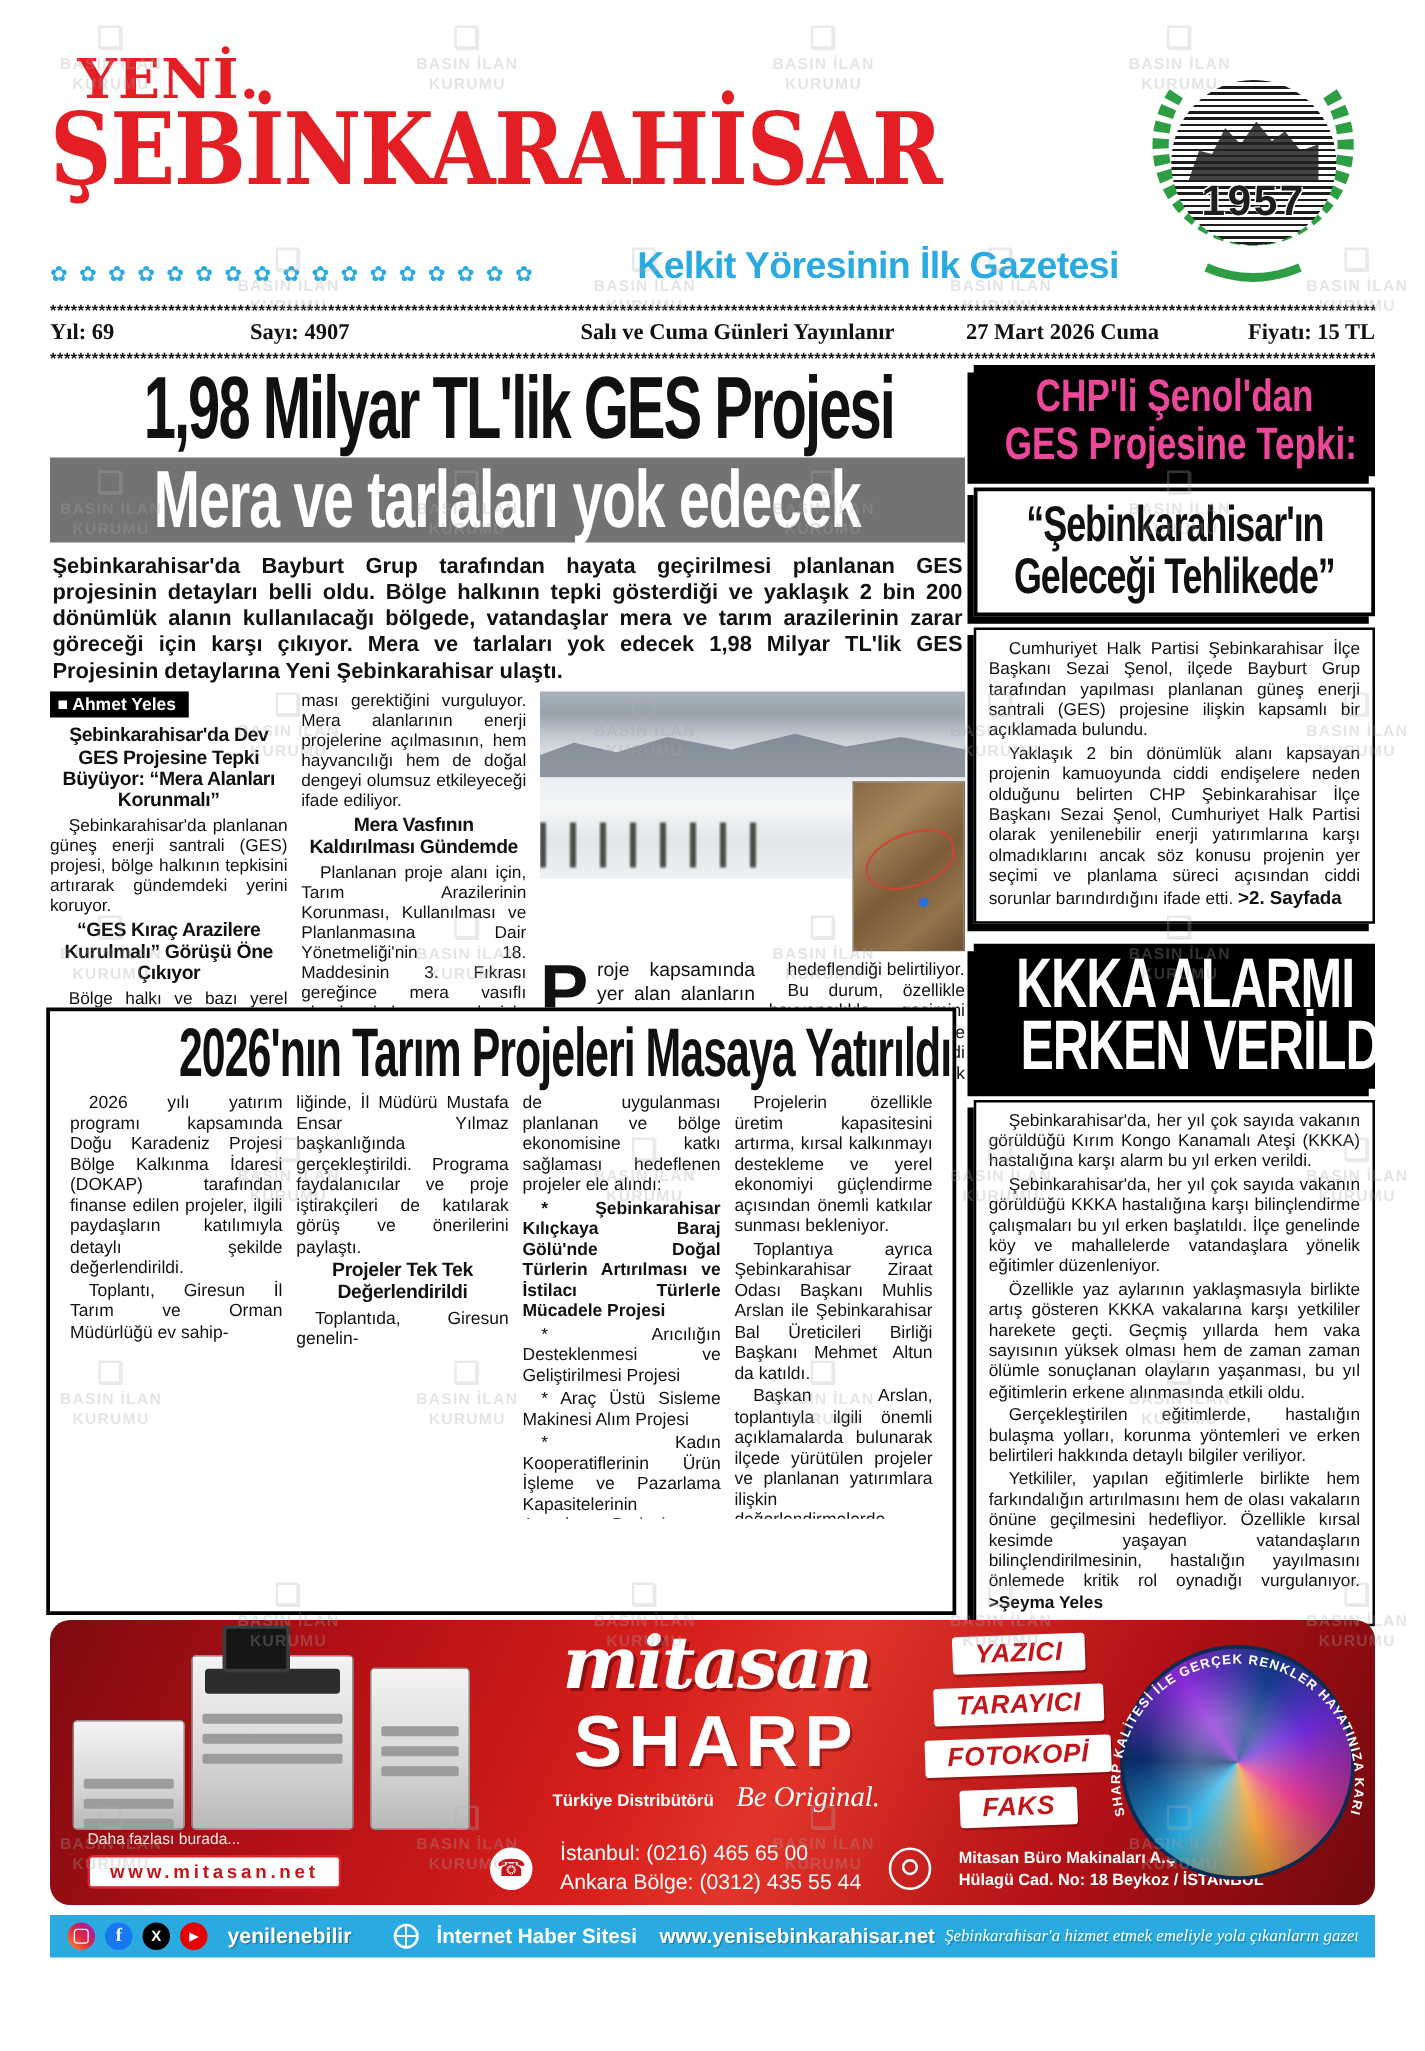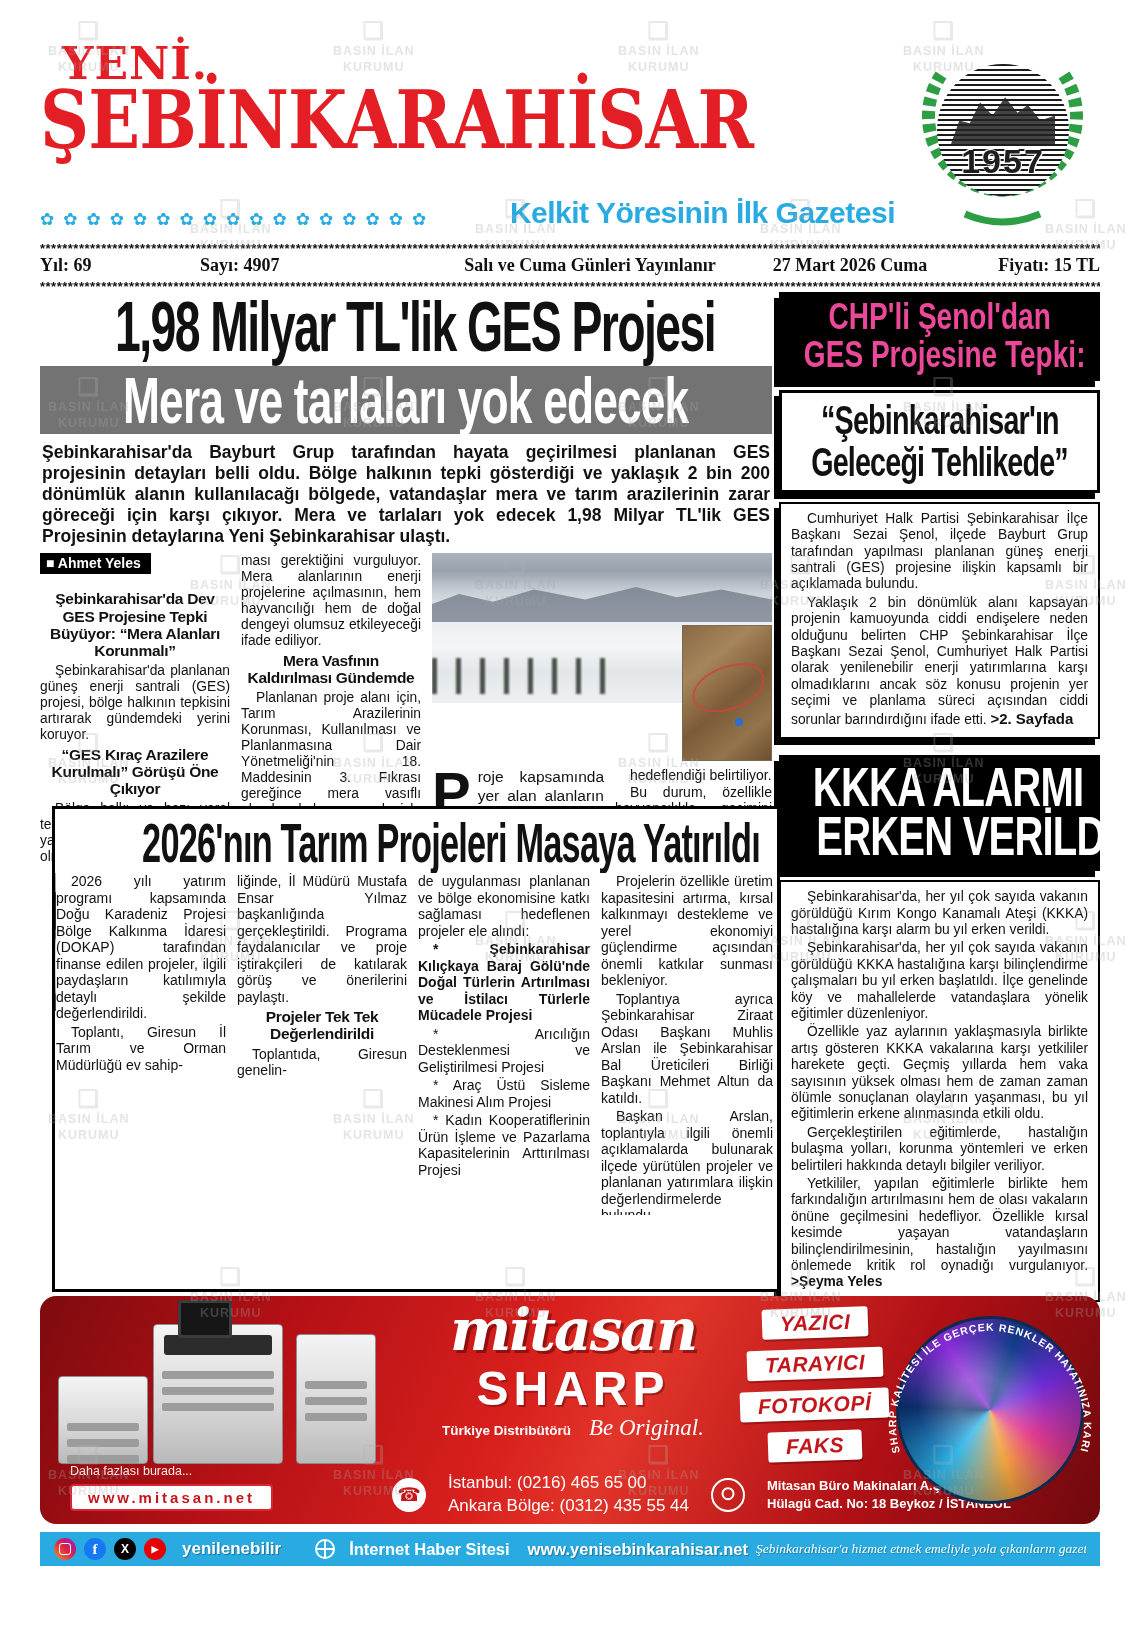--- a/index.html
+++ b/index.html
@@ -42,21 +42,21 @@
   .h2-bar{background:#737373;height:68px;display:flex;align-items:center;justify-content:center;margin-top:2px;text-align:center;}
   .h2-bar .cond{color:#fff;font-size:54px;font-weight:bold;letter-spacing:-1px;transform:scale(.82,1.2);}
   .lede{font-weight:bold;font-size:17.5px;line-height:1.2;text-align:justify;margin:8px 2px 6px 2px;}
   .lead-cols{display:flex;gap:11px;height:312px;overflow:hidden;}
   .lcol{font-size:13.8px;line-height:1.16;text-align:justify;}
   .lcol p{margin:0 0 2px 0;text-indent:15px;}
   .lcol p.noind{text-indent:0;}
   .lcol-1{width:190px;}
   .lcol-2{width:180px;}
   .lcol-3{flex:1;position:relative;}
-  .byline-box{display:inline-block;background:#000;color:#fff;font-weight:bold;font-size:14px;padding:2px 10px 3px 6px;margin-bottom:13px;}
+  .byline-box{display:inline-block;background:#000;color:#fff;font-weight:bold;font-size:14px;padding:2px 10px 3px 6px;margin-bottom:3px;}
   .colhead{font-weight:bold;text-align:center;font-size:15.5px;line-height:1.12;margin:3px 0;letter-spacing:-.3px;}
   .photos{position:relative;height:208px;}
   .photo-snow{position:absolute;left:0;top:0;width:100%;height:150px;background:linear-gradient(180deg,#aab3bd 0%,#98a2ad 12%,#c3cad1 24%,#e9edf0 40%,#f4f6f7 62%,#e2e6e9 80%,#eef1f3 100%);overflow:hidden;}
   .ridge{position:absolute;left:0;top:16%;width:100%;height:30%;background:#6e7885;opacity:.75;
      clip-path:polygon(0 60%,8% 38%,18% 55%,30% 28%,45% 50%,60% 22%,72% 45%,85% 28%,100% 50%,100% 100%,0 100%);}
   .trees{position:absolute;left:0;bottom:6%;width:55%;height:24%;
      background:repeating-linear-gradient(90deg,rgba(45,53,42,.85) 0 5px,rgba(0,0,0,0) 5px 24px);filter:blur(1px);}
   .photo-map{position:absolute;right:0;top:72px;width:88px;height:134px;border:1px solid #7c6a50;
      background:linear-gradient(140deg,#8a6a45 0%,#a5855a 28%,#7c5b38 55%,#93744c 78%,#6d4f30 100%);overflow:hidden;}
   .map-line{position:absolute;left:8px;top:40px;width:70px;height:40px;border:2px solid #cf4436;border-radius:60% 40% 55% 45%;transform:rotate(-14deg);opacity:.85;background:transparent;}
@@ -75,21 +75,21 @@
   .chp-headline{background:#fff;border:3px solid #000;box-shadow:-5px 6px 0 #000;margin-top:9px;text-align:center;padding:6px 0 8px 0;}
   .chp-headline .cond{font-size:35px;font-weight:bold;letter-spacing:-1px;transform:scale(.82,1.15);line-height:1.18;}
   .story-box{background:#fff;border:2px solid #000;box-shadow:-5px 6px 0 #000;margin-top:9px;padding:7px 10px;font-size:13.8px;line-height:1.19;text-align:justify;}
   .story-box p{margin:0 0 2px 0;text-indent:16px;}
   .inline-cont{font-weight:bold;font-size:15px;white-space:nowrap;}
   .kkka-head{background:#000;color:#fff;text-align:center;margin-top:16px;padding:8px 0 10px 0;box-shadow:-5px 6px 0 #000;}
   .kkka-head .cond{font-size:50px;font-weight:bold;letter-spacing:-1px;transform:scale(.8,1.12);line-height:.98;}
   .kkka-byline{font-weight:bold;}
 
   
-  #tarim{position:absolute;left:52px;top:806px;width:728px;height:486px;border:3px solid #000;box-sizing:border-box;padding:6px 0;background:#fff;}
+  #tarim{position:absolute;left:37px;top:806px;width:728px;height:486px;border:3px solid #000;box-sizing:border-box;padding:6px 16px;background:#fff;}
   .tarim-h{text-align:center;height:58px;}
   .tarim-h .cond{font-size:44px;font-weight:bold;letter-spacing:-1px;transform:scale(.78,1.25);line-height:56px;}
   .tarim-sub{font-weight:bold;font-size:18.5px;line-height:1.24;text-align:center;margin:2px 6px 8px 6px;letter-spacing:-.2px;}
   .tarim-body{display:flex;gap:11px;height:342px;overflow:hidden;}
   .tleft{width:352px;display:flex;flex-direction:row;}
   .photo-meeting{position:relative;width:100%;height:138px;background:linear-gradient(180deg,#b9b2a6 0%,#9a9184 18%,#6e675c 48%,#4e483f 100%);overflow:hidden;margin-bottom:6px;}
   .photo-meeting::before{content:"";position:absolute;left:10%;bottom:12%;width:80%;height:40%;background:linear-gradient(#efece6,#cfc9bd);border-radius:50%/62%;}
   .photo-meeting::after{content:"";position:absolute;inset:0;
      background:
       radial-gradient(circle at 8% 34%, #2e2a24 0 9px, rgba(0,0,0,0) 10px),
@@ -116,21 +116,21 @@
   .mA{left:95px;width:128px;height:138px;}
   .mB{left:0;width:88px;height:86px;}
   .mC{left:238px;width:78px;height:128px;}
   .m-panel{position:absolute;left:10px;top:10px;right:10px;height:20px;background:#2c2c2c;border-radius:3px;}
   .m-tray{position:absolute;left:8px;top:46px;right:8px;height:8px;background:#9c9c9c;border-radius:2px;box-shadow:0 16px 0 #9c9c9c,0 32px 0 #9c9c9c;}
   .m-screen{position:absolute;left:120px;top:-14px;width:48px;height:32px;background:#161616;border:3px solid #3c3c3c;border-radius:4px;}
   .ad-more{position:absolute;left:30px;top:168px;color:#ffe9e4;font-size:12.5px;}
   .ad-site{position:absolute;left:30px;top:188px;background:#fff;border:2px solid #d23;color:#c3161b;font-weight:bold;font-size:15px;letter-spacing:3px;padding:3px 16px;border-radius:4px;}
   .ad-center{position:absolute;left:368px;top:4px;width:330px;text-align:center;color:#fff;}
   .ad-brand{font-family:"DejaVu Serif",serif;font-style:italic;font-weight:bold;font-size:58px;line-height:1.05;text-shadow:3px 3px 0 rgba(90,6,8,.55);letter-spacing:-2px;}
-  .ad-product{font-weight:bold;font-size:48px;letter-spacing:5px;line-height:1.0;margin-top:4px;text-shadow:2px 2px 0 rgba(90,6,8,.45);}
+  .ad-product{font-weight:bold;font-size:58px;letter-spacing:5px;line-height:1.0;margin-top:4px;text-shadow:2px 2px 0 rgba(90,6,8,.45);}
   .ad-subrow{display:flex;justify-content:center;align-items:baseline;gap:18px;margin-top:2px;}
   .ad-dist{font-weight:bold;font-size:13.5px;}
   .ad-slogan{font-family:"Liberation Serif",serif;font-style:italic;font-size:23px;}
   .ad-contact{position:absolute;left:352px;top:176px;display:flex;gap:22px;color:#fff;align-items:center;}
   .c-ic{width:34px;height:34px;border-radius:50%;background:#fff;color:#c3161b;display:flex;align-items:center;justify-content:center;font-size:19px;flex:0 0 auto;}
   .pin-ic{background:transparent;border:2.5px solid #fff;box-sizing:border-box;position:relative;}
   .pin-ic::after{content:"";position:absolute;left:50%;top:50%;width:9px;height:9px;border:2.5px solid #fff;border-radius:50%;transform:translate(-50%,-60%);}
   .c-lines{font-weight:normal;font-size:17px;line-height:1.35;white-space:nowrap;}
   .c-lines.small{font-size:13px;font-weight:bold;}
   .ad-services{position:absolute;left:700px;top:12px;display:flex;flex-direction:column;gap:11px;align-items:center;}

